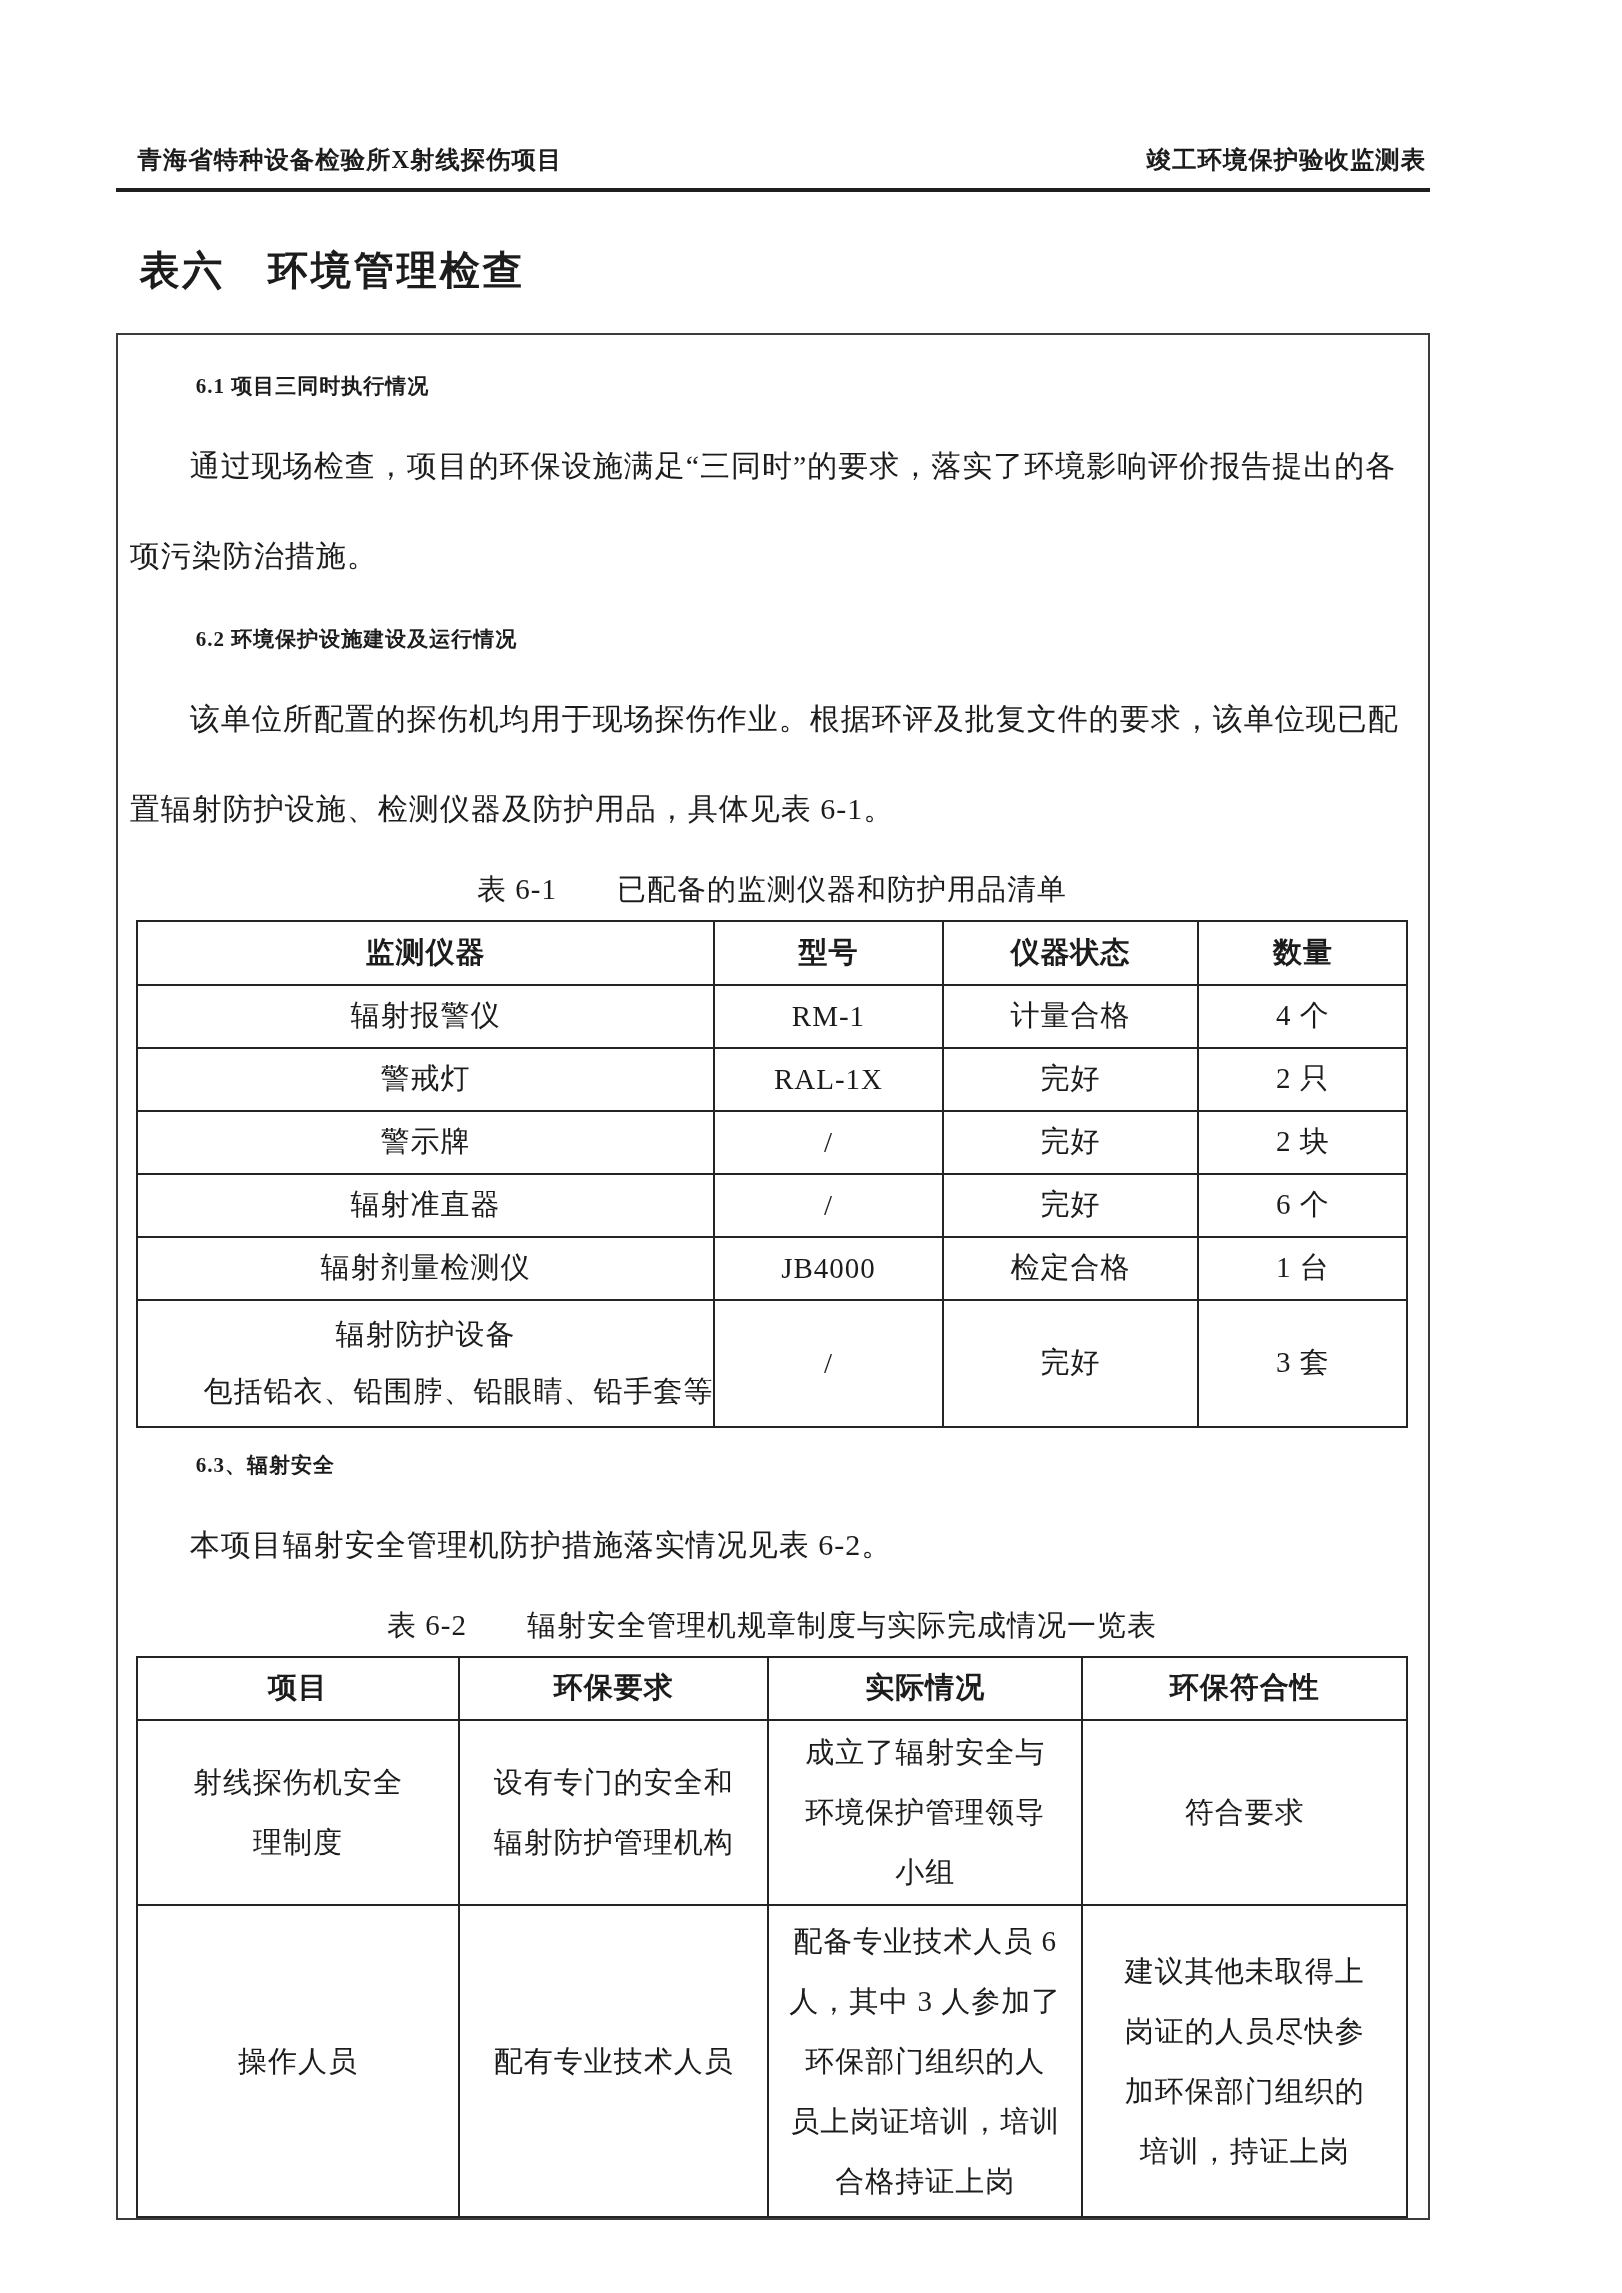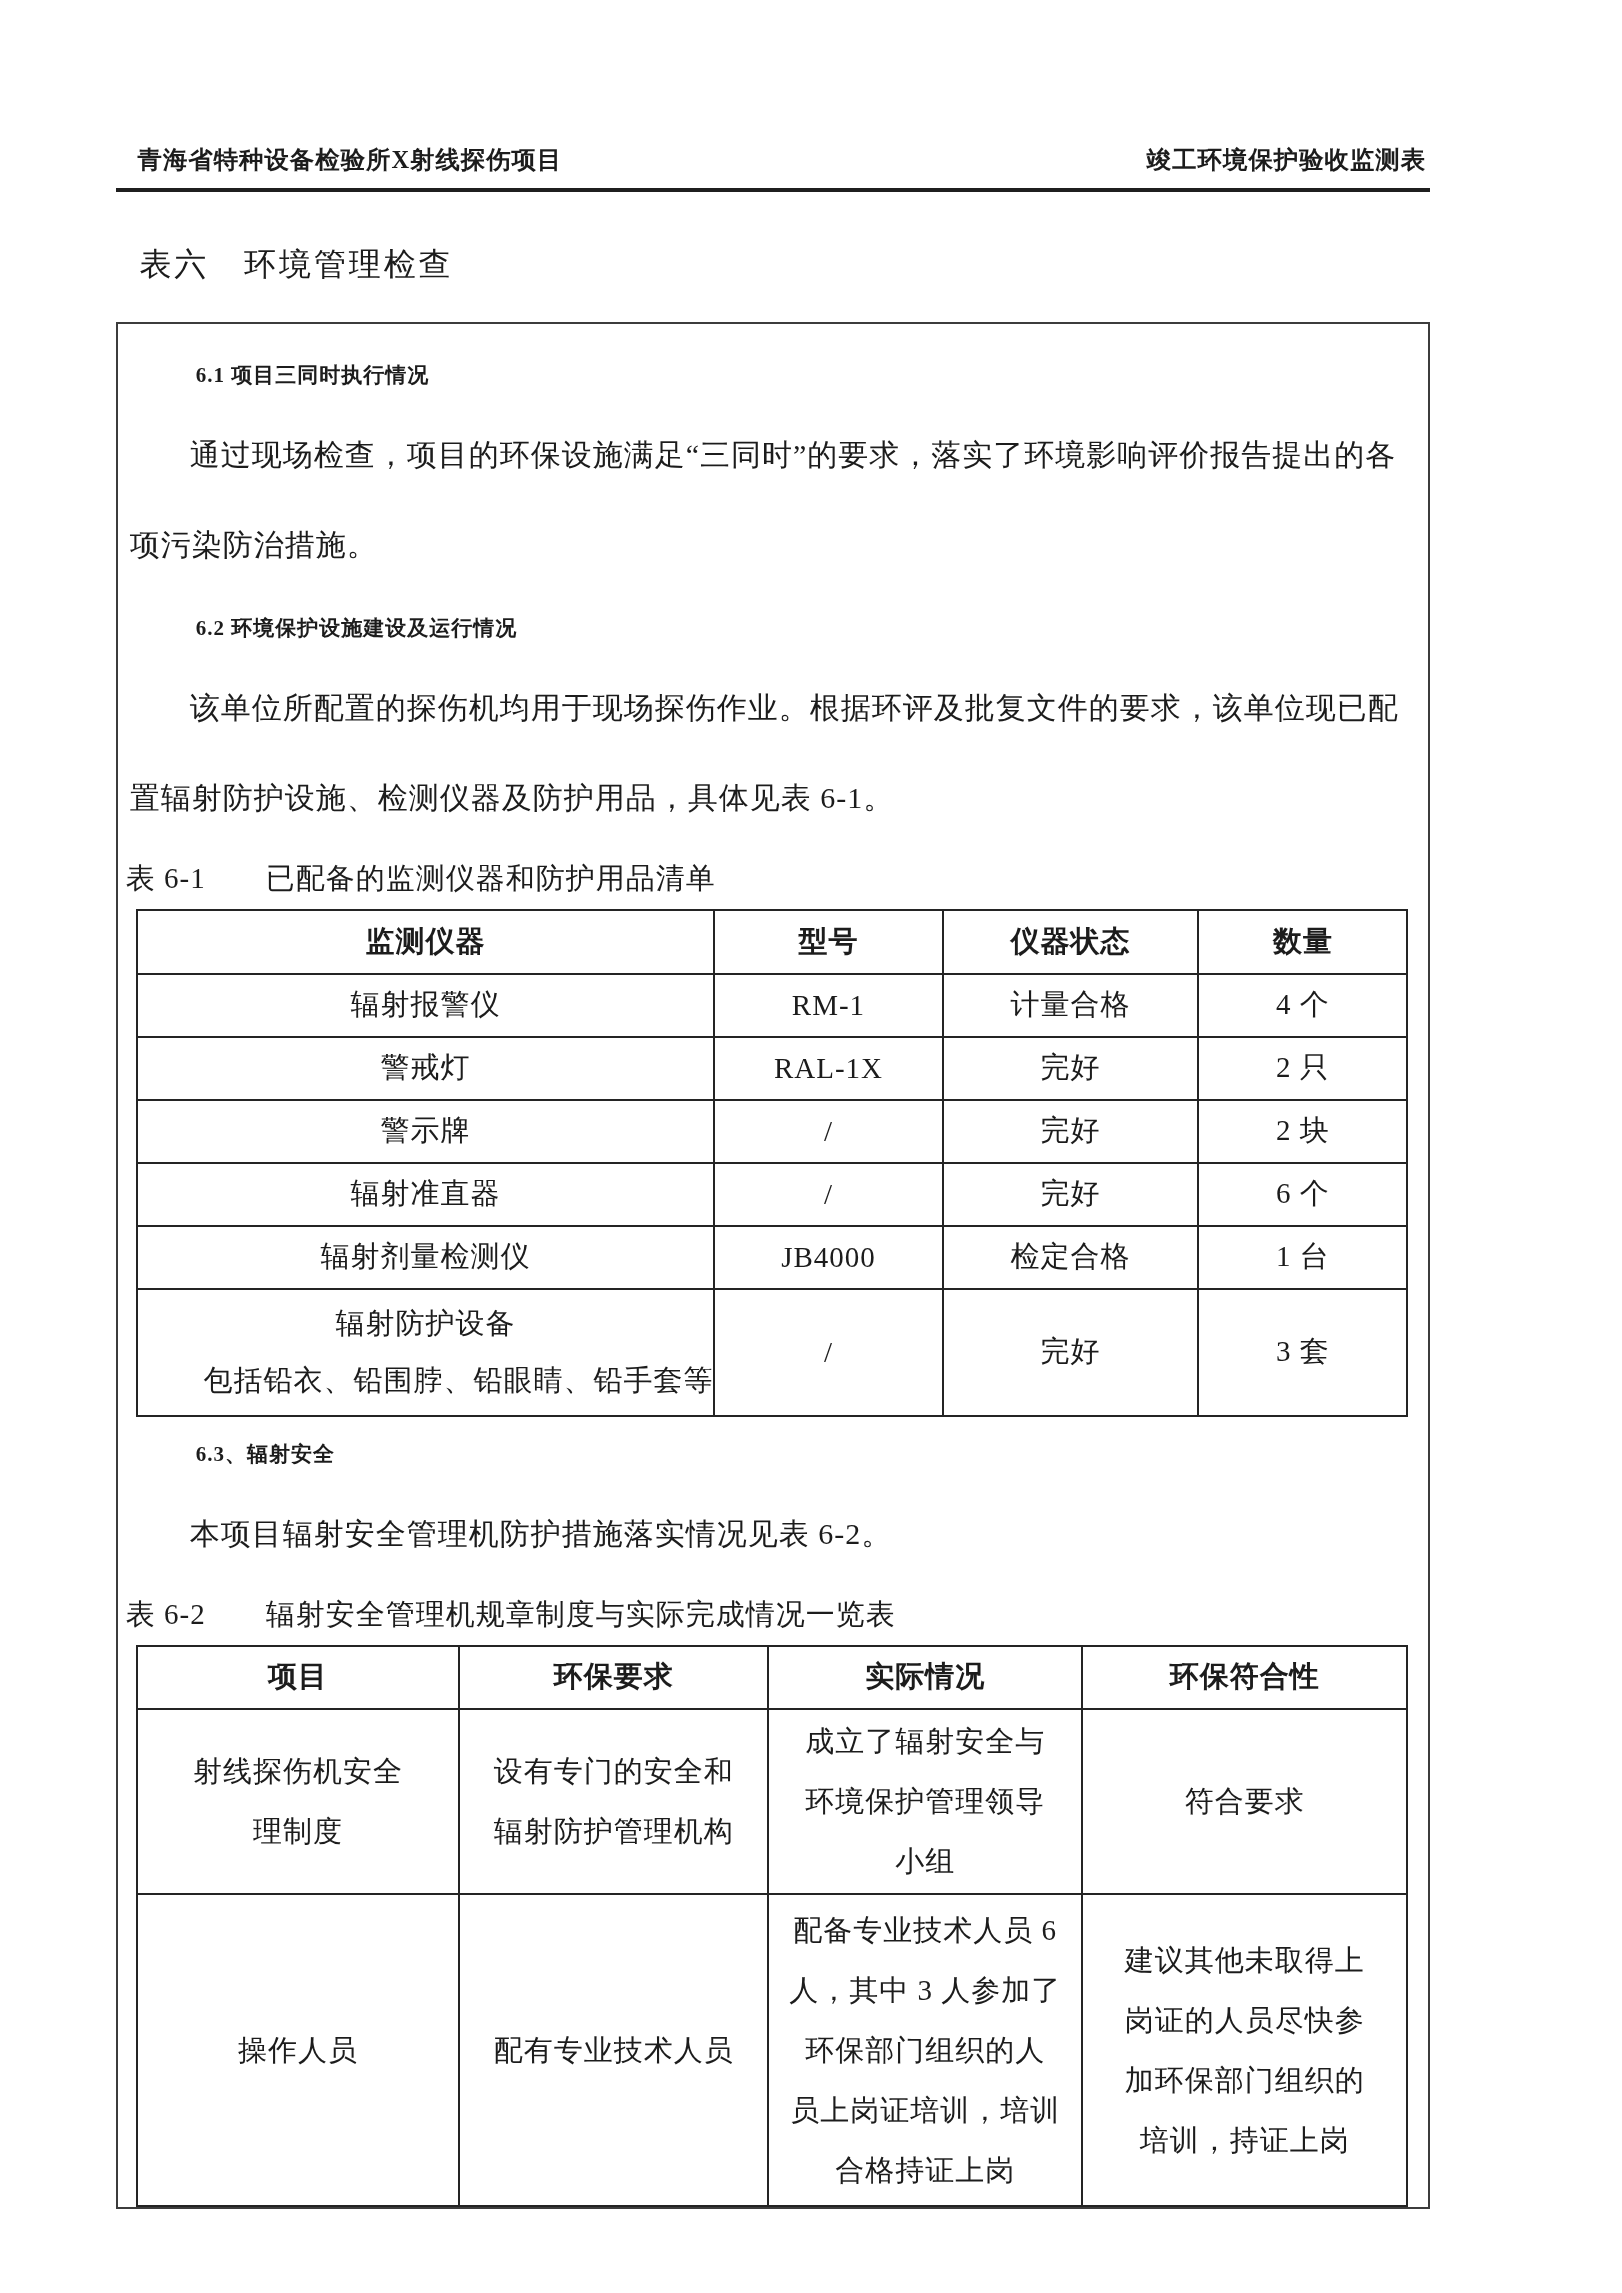--- a/index.html
+++ b/index.html
@@ -10,32 +10,32 @@
   }
   .content { padding:144px 193px 0 116px; }
 
   .doc-header {
     display:flex; justify-content:space-between; align-items:flex-end;
     padding:0 3.9px 11.7px 21.5px; border-bottom:4.9px solid #1f1f1f;
     font-size:24.4px; font-weight:bold; letter-spacing:1px;
   }
 
   .doc-title {
-    font-size:32px; font-weight:normal; margin:51px 0 0 23.4px;
+    font-size:40px; font-weight:bold; margin:51px 0 0 23.4px;
     letter-spacing:2.9px;
   }
 
   .outer-box {
     margin-top:35px; border:2px solid #3c3c3c;
     padding:13.7px 9.8px 0 7.8px;
   }
 
   .sec-heading { font-size:21px; font-weight:bold; margin:23.4px 0 0 70px; letter-spacing:1px; }
   .para { font-size:30px; line-height:90px; margin:21.5px 5.9px 0 3.9px; text-indent:60px; letter-spacing:1px; }
-  .caption { font-size:29px; margin-top:15.6px; letter-spacing:1px; }
+  .caption { font-size:29px; text-align:center; margin-top:15.6px; letter-spacing:1px; }
 
   table { border-collapse:collapse; width:calc(100% - 19.5px); margin:9.8px auto 0; table-layout:fixed; }
   th, td {
     border:2px solid #242424; font-size:29px; text-align:center;
     vertical-align:middle; padding:0; font-weight:normal; letter-spacing:1px;
   }
   table { border:2.9px solid #242424; }
   th { font-weight:bold; }
 
   .t61 th { height:62px; }

